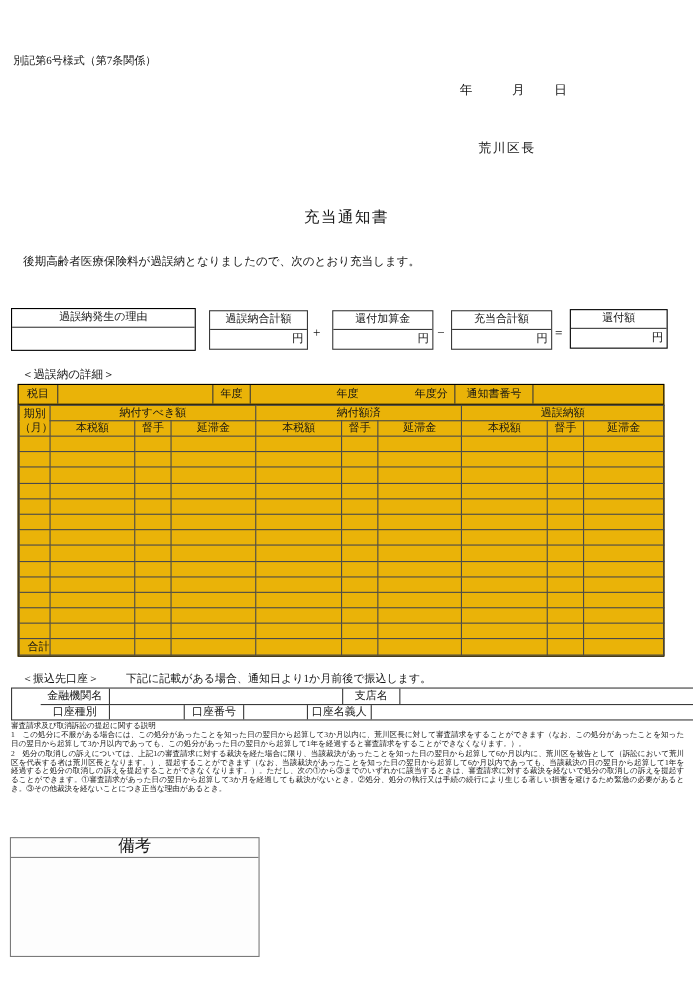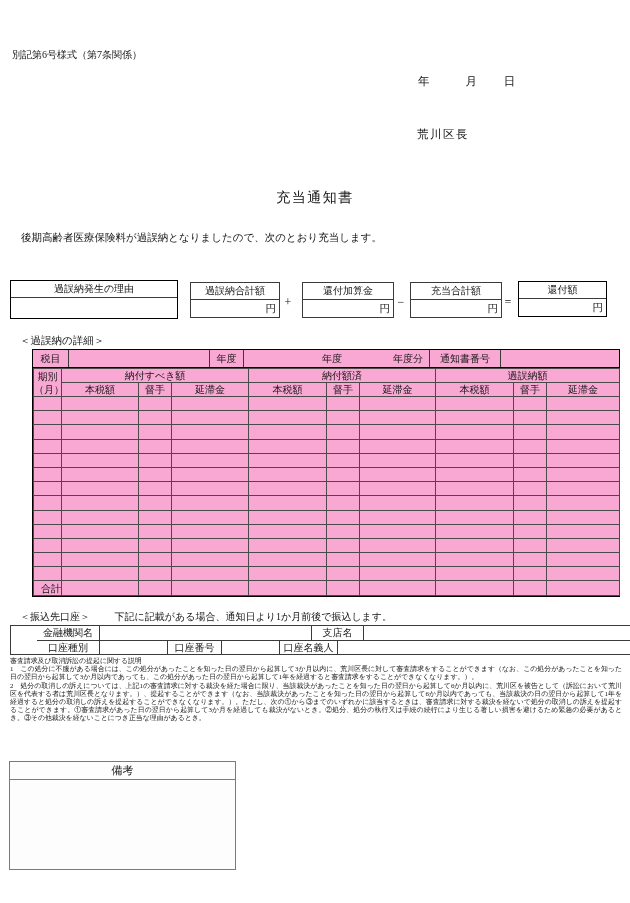--- a/index.html
+++ b/index.html
@@ -8,21 +8,21 @@
     font-family:"Liberation Serif","DejaVu Serif",serif;color:#141414;
     overflow:hidden;
     margin-top:40px;
   }
   .abs{position:absolute;}
   
   #form-number{left:12px;top:8px;font-size:10px;}
   #date-line{left:418px;top:34px;font-size:11.5px;}
   #date-line .sp1{margin-left:33px;}
   #date-line .sp2{margin-left:24px;}
-  #addressee{left:417px;top:87px;font-size:11.5px;letter-spacing:1.5px;}
+  #addressee{left:435px;top:87px;font-size:11.5px;letter-spacing:1.5px;}
   #doc-title{left:0;top:149px;width:630px;text-align:center;font-size:14px;letter-spacing:1.5px;}
   #intro{left:21px;top:191px;font-size:10.5px;}
   
   #payer{left:10px;top:206px;width:606px;height:31px;border:1px solid #3a3a3a;display:flex;}
   #payer .lbl{width:69px;border-right:1px solid #3a3a3a;font-size:10px;line-height:1.35;
     display:flex;flex-direction:column;justify-content:center;align-items:center;}
   #payer .val{flex:1;}
   
   #ovp{left:10px;top:240px;width:166px;height:37px;border:1.8px solid #000;display:flex;}
   #ovp .col1{width:68px;border-right:1px solid #3a3a3a;}
@@ -36,21 +36,21 @@
   #eqbox-total{left:190px;width:88px;}
   #eqbox-addition{left:302px;width:90px;}
   #eqbox-applied{left:410px;width:90px;}
   #eqbox-refund{left:518px;width:87px;border:1.8px solid #000;top:241px;}
   .op{position:absolute;top:255px;font-size:12px;width:14px;text-align:center;}
   #op-plus{left:281px;}
   #op-minus{left:394px;}
   #op-equals{left:501px;}
   
   #detail-title{left:20px;top:294px;font-size:10.5px;}
-  #detail-wrap{left:32px;top:309px;width:586px;border:1.5px solid #000;background:#f9a8d4;}
+  #detail-wrap{left:16px;top:309px;width:586px;border:1.5px solid #000;background:#eab308;}
   #detail-row1{display:flex;height:17px;border-bottom:1.5px solid #000;font-size:10px;line-height:17px;}
   #detail-row1 .cell{border-right:1px solid #3a3a3a;text-align:center;}
   #detail-row1 .cell:last-child{border-right:none;}
   #r1-taxitem{width:35px;}
   #r1-blank1{width:140px;}
   #r1-year{width:33px;}
   #r1-range{width:185px;display:flex;}
   #r1-range .from{margin-left:78px;}
   #r1-range .to{margin-left:auto;margin-right:6px;}
   #r1-notice{width:70px;}
@@ -70,21 +70,21 @@
   #bank .brow{display:flex;height:13.5px;line-height:13.5px;}
   #bank .brow:first-child{border-bottom:1px solid #3a3a3a;}
   #bank .bcell{border-right:1px solid #3a3a3a;text-align:center;}
   #bank .bcell.last{border-right:none;flex:1;}
   
   #legal{left:10px;top:617px;width:612px;font-size:6.9px;line-height:8.2px;text-align:justify;
     font-family:"Liberation Serif","DejaVu Serif",serif;}
   #legal div{margin:0;}
   
   #remarks{left:9px;top:721px;width:225px;height:107px;border:1px solid #7a7a7a;background:#fdfdfd;}
-  #remarks .rhead{height:17px;border-bottom:1px solid #7a7a7a;text-align:center;font-size:11px;line-height:17px;}
+  #remarks .rhead{height:17px;border-bottom:1px solid #7a7a7a;text-align:center;font-size:15px;line-height:17px;}
 </style>
 </head>
 <body>
 
 <div id="page">
 
   <div class="abs" id="form-number">別記第6号様式（第7条関係）</div>
 
   <div class="abs" id="date-line">
     <span>年</span>

